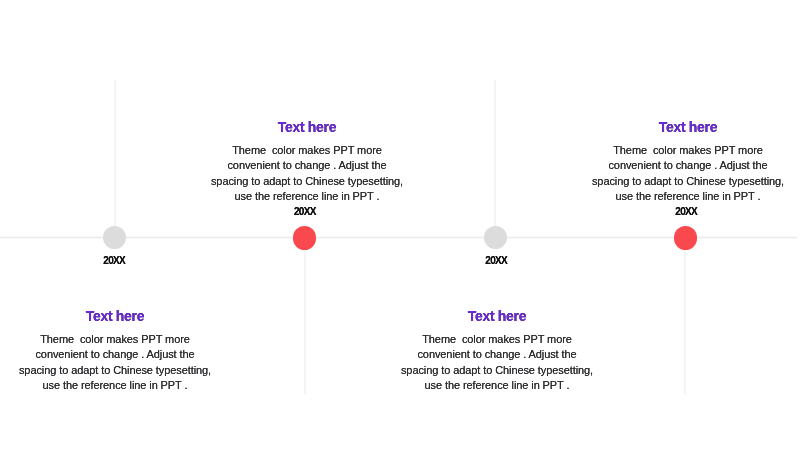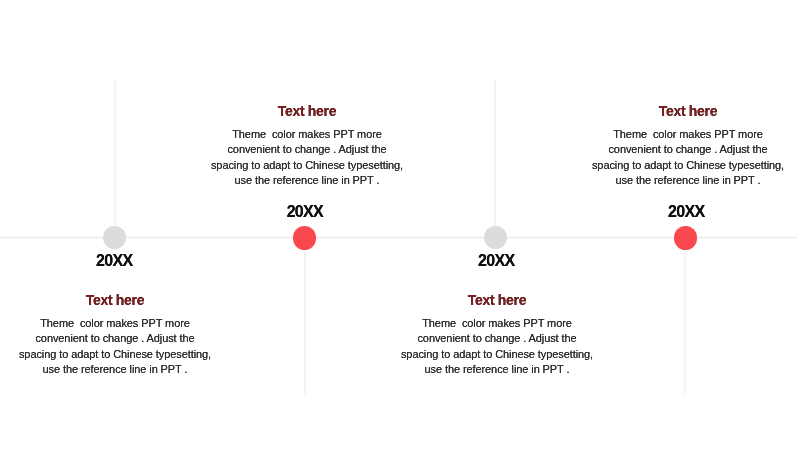--- a/index.html
+++ b/index.html
@@ -4,23 +4,23 @@
 <style>
   html,body{margin:0;padding:0;overflow:hidden;}
   body{width:800px;height:450px;background:#ffffff;overflow:hidden;
        font-family:"Liberation Sans",sans-serif;
        -webkit-font-smoothing:antialiased;}
   .slide{position:relative;width:800px;height:450px;background:#ffffff;overflow:hidden;}
   .axis{position:absolute;left:0;top:236px;width:797px;height:3px;background:linear-gradient(to bottom,#ffffff 0%,#f3f3f4 30%,#e9e9eb 55%,#f7f7f8 80%,#ffffff 100%);}
   .stem{position:absolute;width:2px;background:linear-gradient(to right,#fbfbfb 0%,#eeeef0 45%,#f2f2f3 70%,#fdfdfd 100%);}
   .dot{position:absolute;border-radius:50%;}
   .year{position:absolute;width:160px;opacity:0.999;will-change:opacity;text-align:center;font-weight:bold;
-        font-size:16px;line-height:13px;color:#101010;letter-spacing:-0.7px;text-shadow:0 0 0.28px #101010;}
+        font-size:10px;line-height:13px;color:#101010;letter-spacing:-0.7px;text-shadow:0 0 0.28px #101010;}
   .blk{position:absolute;width:260px;text-align:center;opacity:0.999;will-change:opacity;}
-  .blk .h{font-weight:bold;font-size:14px;line-height:14px;color:#7f1d1d;letter-spacing:-0.3px;text-shadow:0 0 0.28px #121212;}
+  .blk .h{font-weight:bold;font-size:14px;line-height:14px;color:#6d28d9;letter-spacing:-0.3px;text-shadow:0 0 0.28px #121212;margin-top:16px;}
   .blk .p{font-size:11px;line-height:15.45px;color:#2e2e31;letter-spacing:-0.09px;text-shadow:0 0 0.3px #2e2e31;
           white-space:pre-wrap;}
 </style>
 </head>
 <body>
 
 <div class="slide">
   <div class="axis"></div>
 
   <div class="stem" style="left:114.0px;top:80px;height:157px;width:1.8px;"></div>

